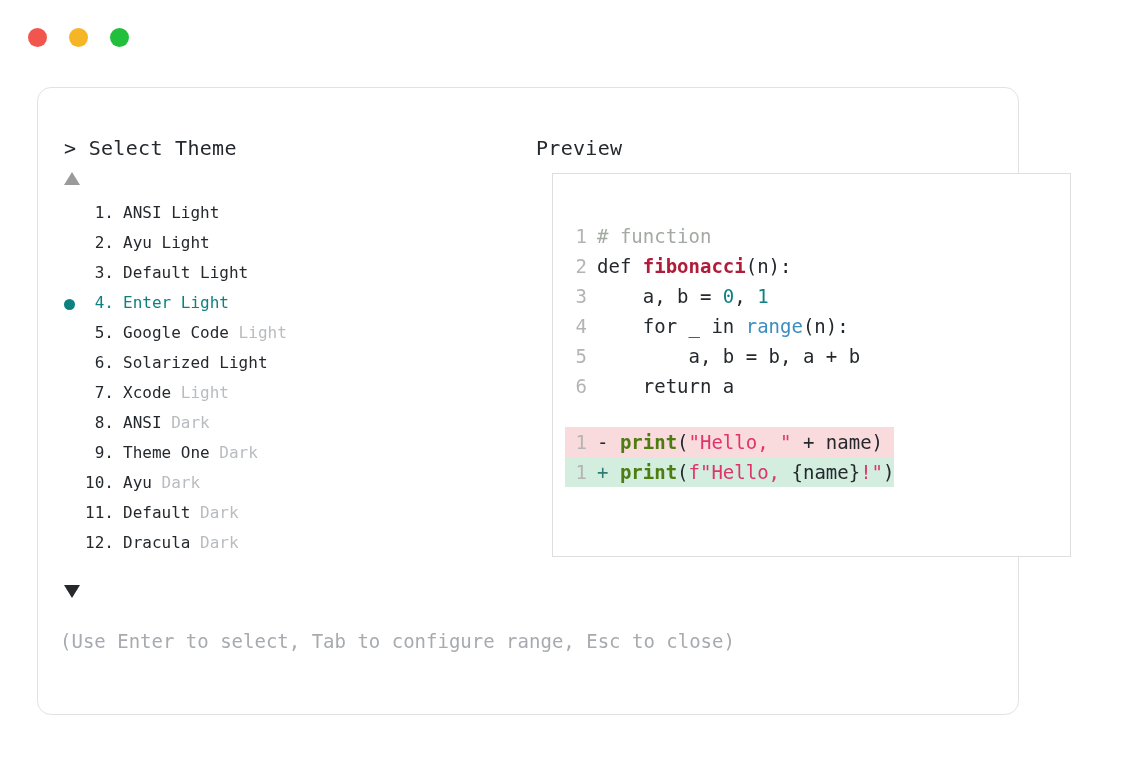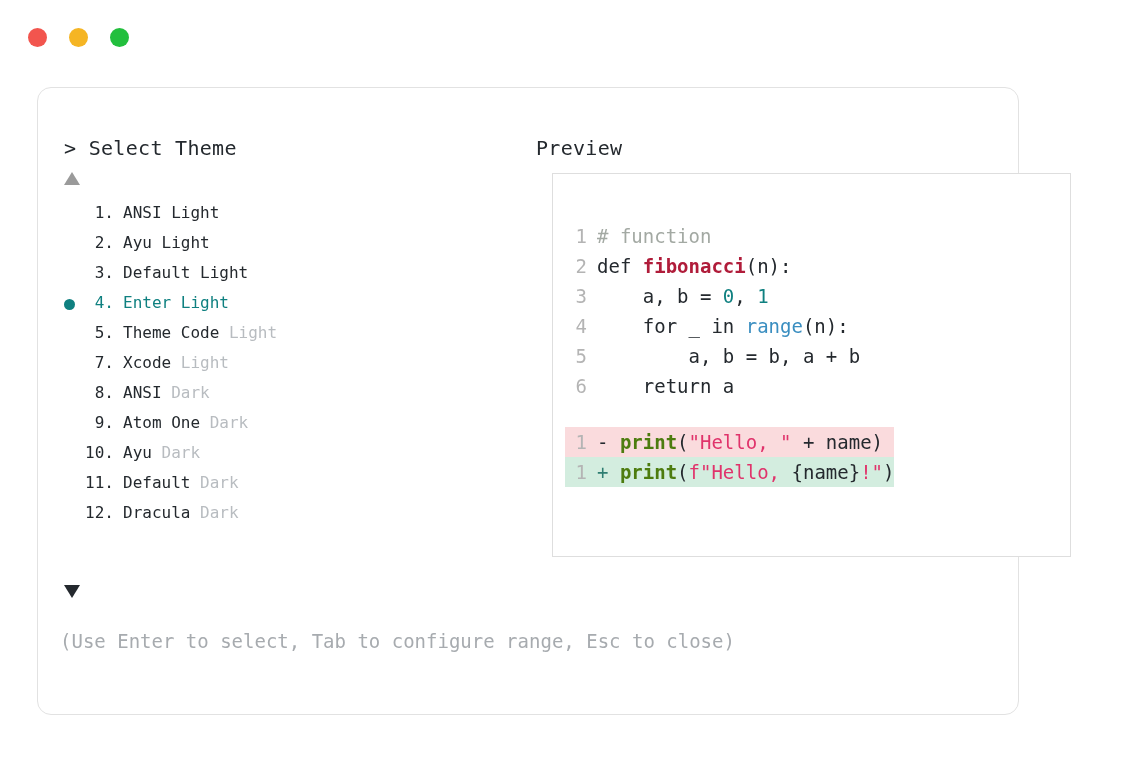--- a/index.html
+++ b/index.html
@@ -197,24 +197,25 @@
     <div class="hdr hdr-preview">Preview</div>
 
     <div class="arrow arrow-up"></div>
     <div class="arrow arrow-down"></div>
 
     <div class="theme-list">
         <div class="theme-row"><span class="t-num">1.</span><span class="t-name">ANSI</span><span> </span><span class="t-suffix">Light</span></div>
         <div class="theme-row"><span class="t-num">2.</span><span class="t-name">Ayu</span><span> </span><span class="t-suffix">Light</span></div>
         <div class="theme-row"><span class="t-num">3.</span><span class="t-name">Default</span><span> </span><span class="t-suffix">Light</span></div>
         <div class="theme-row selected"><span class="bullet" style="background: rgb(15, 128, 128);"></span><span class="t-num">4.</span><span class="t-name">Enter</span><span> </span><span class="t-suffix">Light</span></div>
-        <div class="theme-row dim"><span class="t-num">5.</span><span class="t-name">Theme Code</span><span> </span><span class="t-suffix">Light</span></div>
+        <div class="theme-row dim"><span class="t-num">5.</span><span class="t-name">Google Code</span><span> </span><span class="t-suffix">Light</span></div>
+        <div class="theme-row"><span class="t-num">6.</span><span class="t-name">Solarized</span><span> </span><span class="t-suffix">Light</span></div>
         <div class="theme-row dim"><span class="t-num">7.</span><span class="t-name">Xcode</span><span> </span><span class="t-suffix">Light</span></div>
         <div class="theme-row dim"><span class="t-num">8.</span><span class="t-name">ANSI</span><span> </span><span class="t-suffix">Dark</span></div>
-        <div class="theme-row dim"><span class="t-num">9.</span><span class="t-name">Atom One</span><span> </span><span class="t-suffix">Dark</span></div>
+        <div class="theme-row dim"><span class="t-num">9.</span><span class="t-name">Theme One</span><span> </span><span class="t-suffix">Dark</span></div>
         <div class="theme-row dim"><span class="t-num">10.</span><span class="t-name">Ayu</span><span> </span><span class="t-suffix">Dark</span></div>
         <div class="theme-row dim"><span class="t-num">11.</span><span class="t-name">Default</span><span> </span><span class="t-suffix">Dark</span></div>
         <div class="theme-row dim"><span class="t-num">12.</span><span class="t-name">Dracula</span><span> </span><span class="t-suffix">Dark</span></div>
       </div>
 
     <div class="hint">(Use Enter to select, Tab to configure range, Esc to close)</div>
 
     <div class="preview-box">
       <div class="code"><span class="cl"><span class="ln">1</span><span class="s-comment"># function</span></span><span class="cl"><span class="ln">2</span><span class="s-kw">def </span><span class="s-fn">fibonacci</span><span class="s-plain">(n):</span></span><span class="cl"><span class="ln">3</span><span class="s-plain">    a, b = </span><span class="s-num">0</span><span class="s-plain">, </span><span class="s-num">1</span></span><span class="cl"><span class="ln">4</span><span class="s-plain">    for _ in </span><span class="s-builtin">range</span><span class="s-plain">(n):</span></span><span class="cl"><span class="ln">5</span><span class="s-plain">        a, b = b, a + b</span></span><span class="cl"><span class="ln">6</span><span class="s-plain">    return a</span></span><span class="cl spacer">&nbsp;</span><span class="cl diff diff-del"><span class="ln">1</span><span class="sign-del">- </span><span class="s-call">print</span><span class="s-plain">(</span><span class="s-str">"Hello, "</span><span class="s-plain"> + name)</span></span><span class="cl diff diff-add"><span class="ln">1</span><span class="sign-add">+ </span><span class="s-call">print</span><span class="s-plain">(</span><span class="s-str">f"Hello, </span><span class="s-plain">{name}</span><span class="s-str">!"</span><span class="s-plain">)</span></span></div>
     </div>

